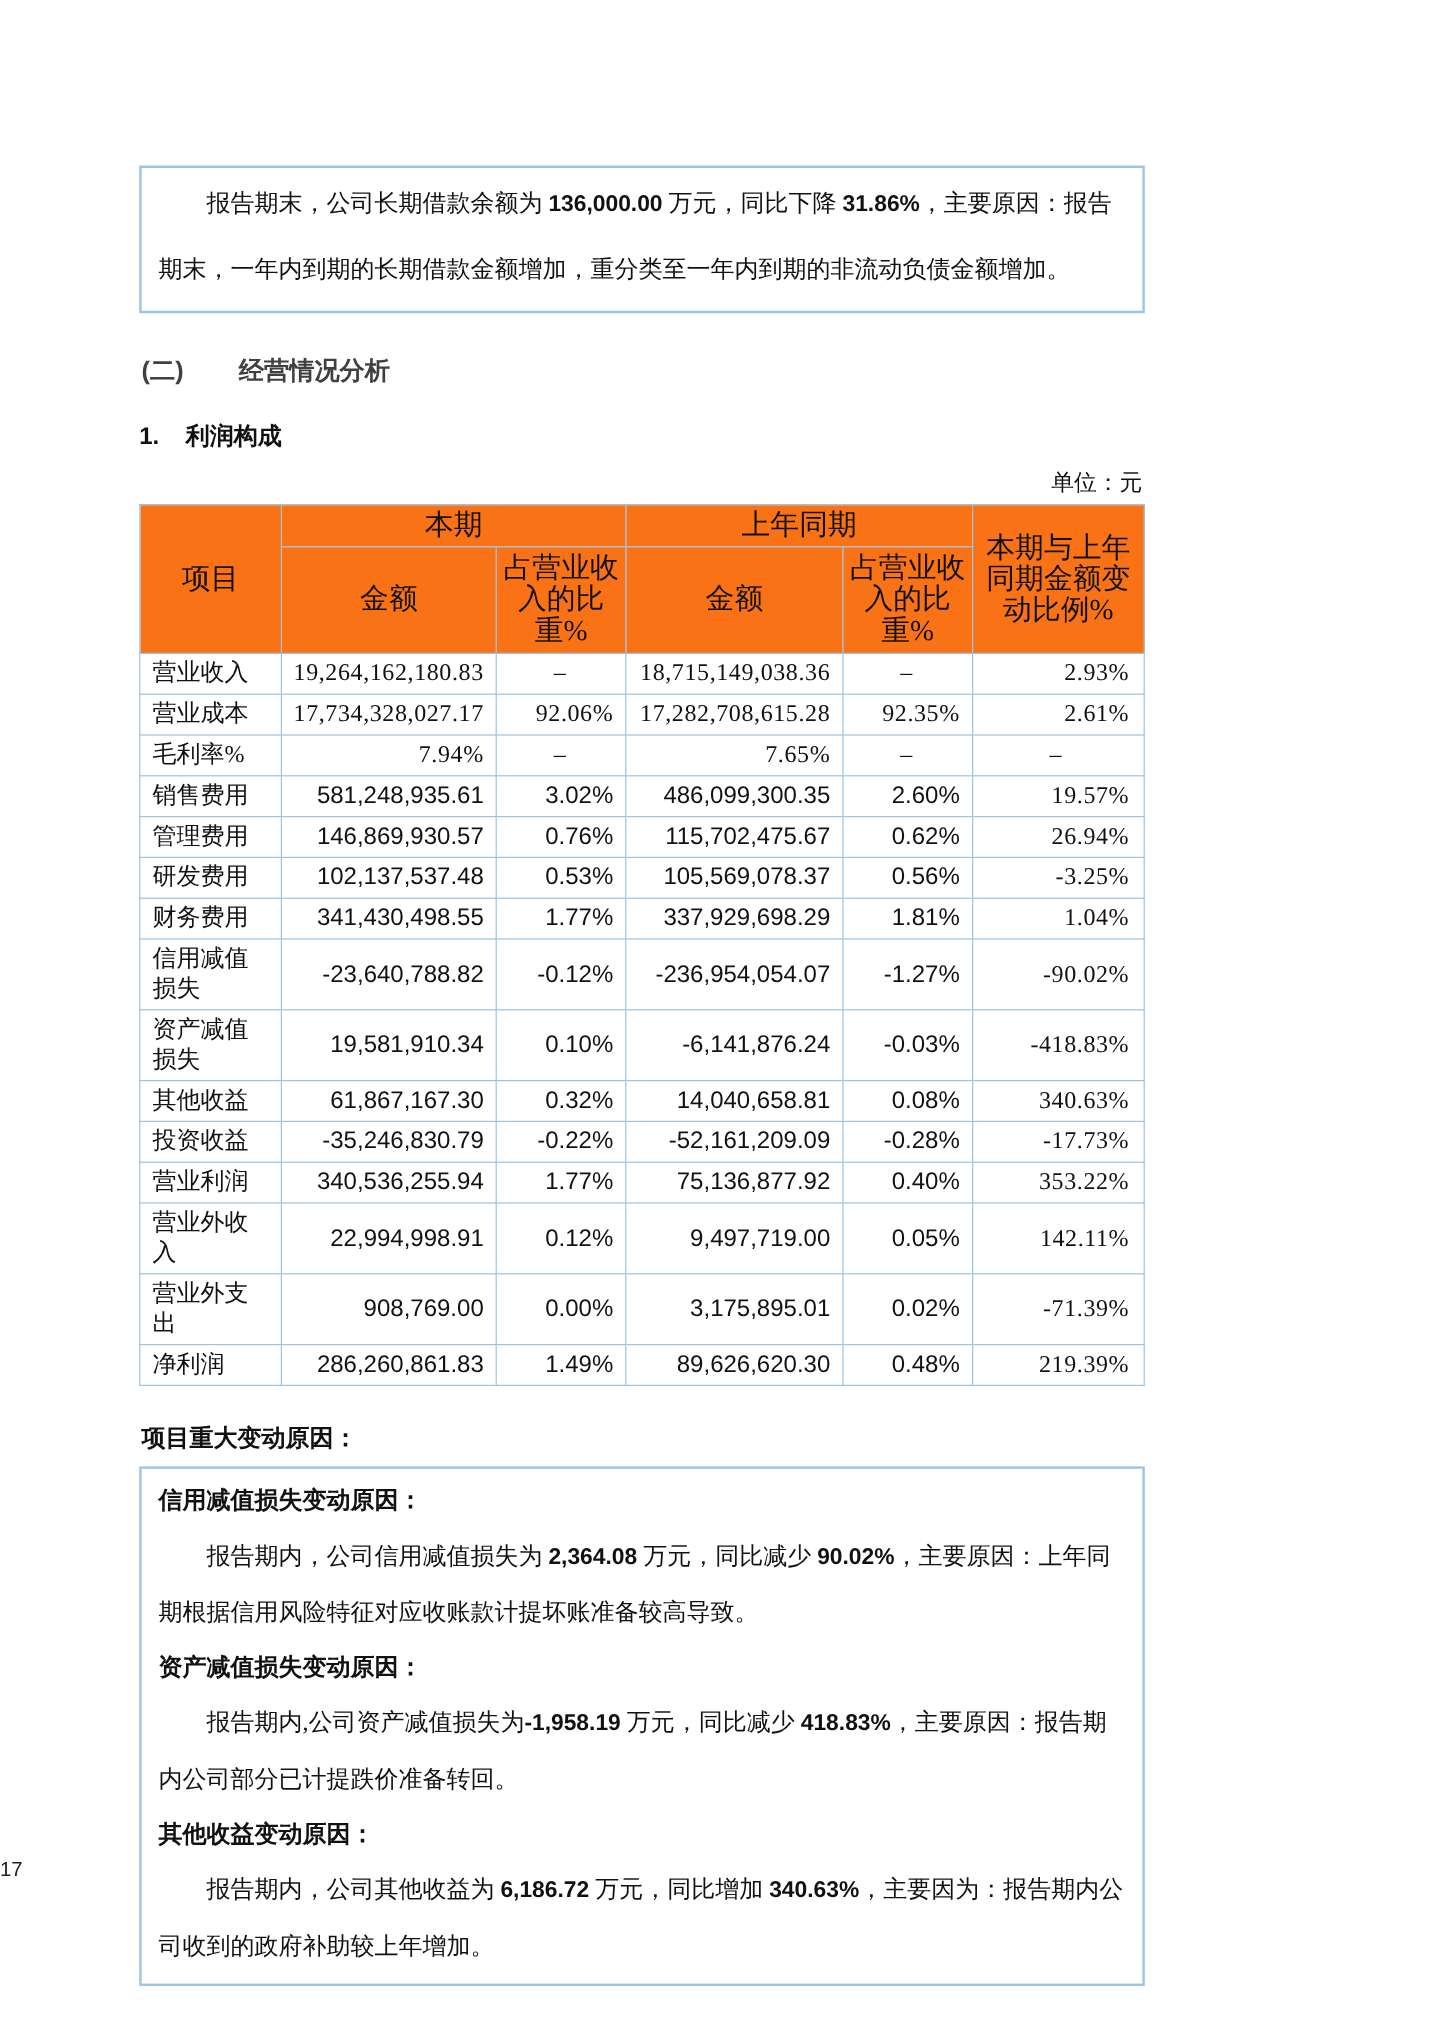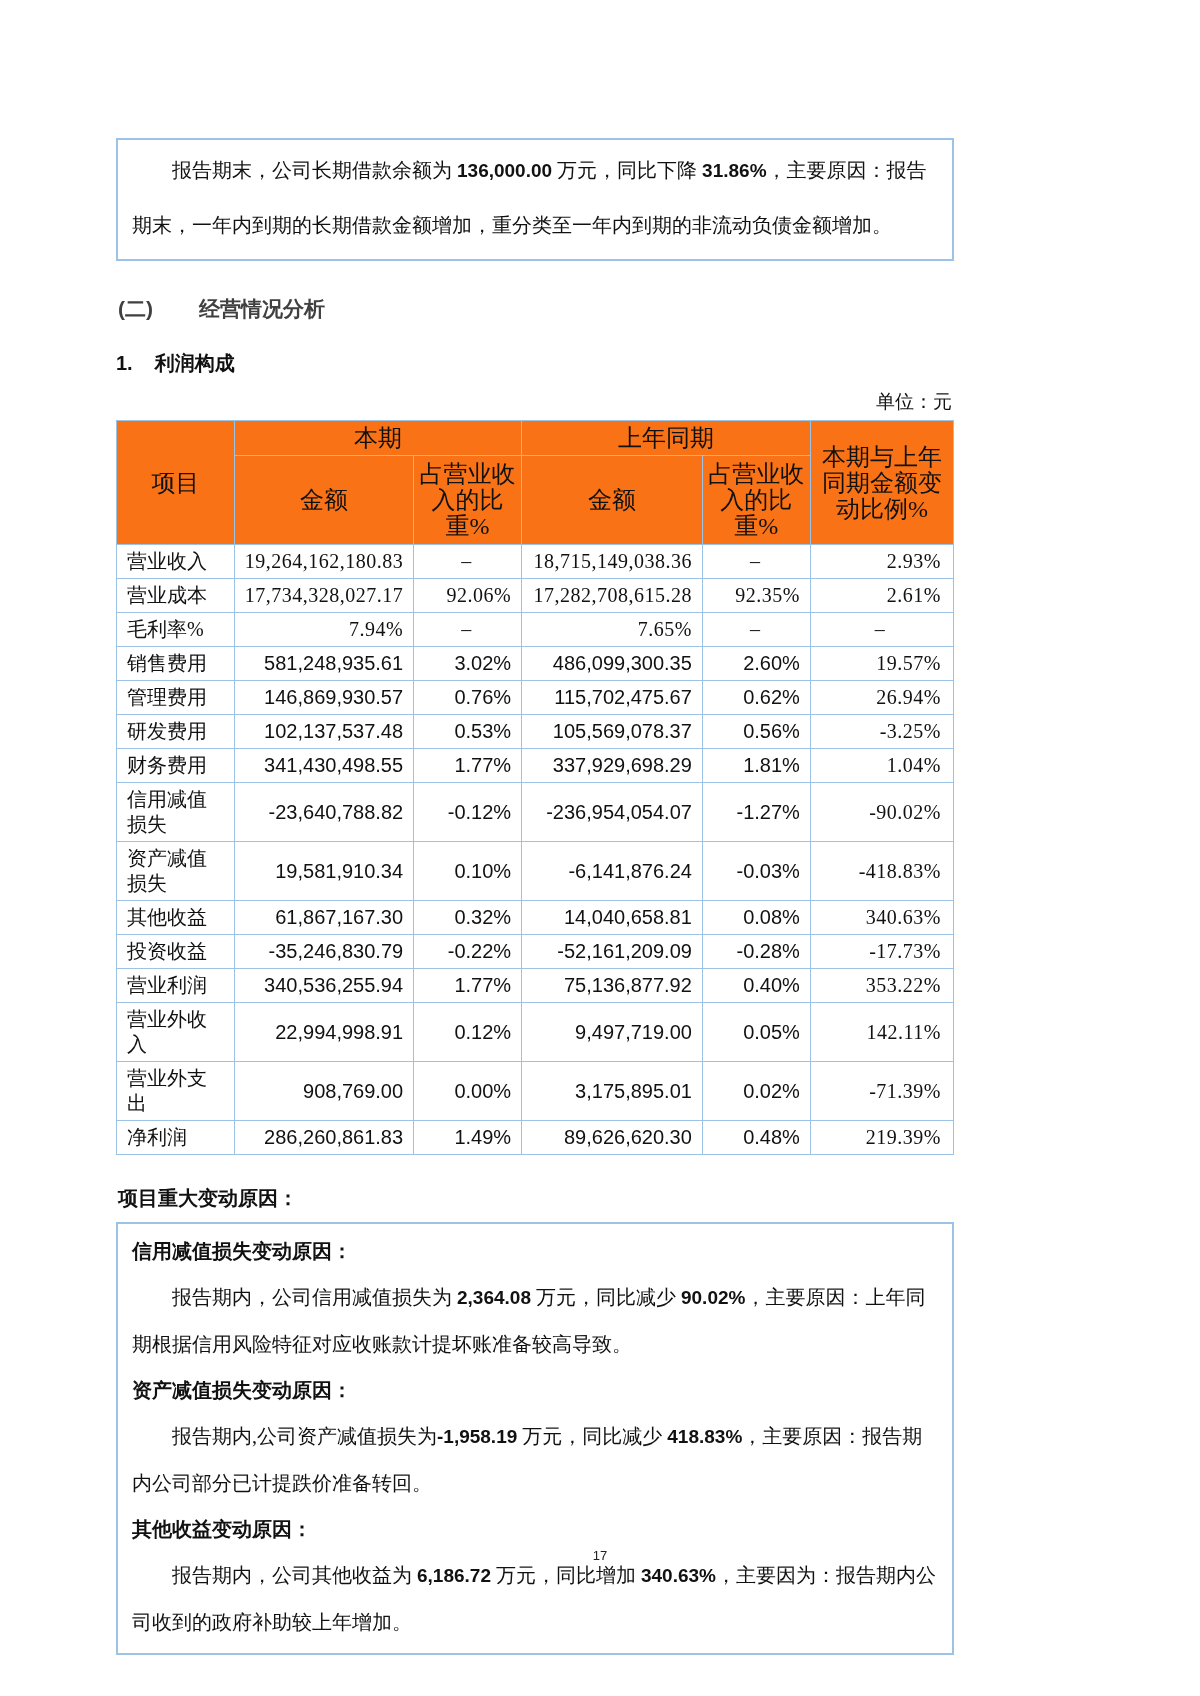--- a/index.html
+++ b/index.html
@@ -41,22 +41,22 @@
   td.dash { text-align:center; letter-spacing:0; }
 
   
   .h-reasons { margin:30px 0 10px 2px; font-family:"Liberation Sans", sans-serif;
                font-size:20px; font-weight:bold; }
   .reason-box { border:2px solid #9cc3e5; padding:4px 14px 8px 14px; }
   .reason-heading { margin:0; font-family:"Liberation Sans", sans-serif;
                     font-size:20px; font-weight:bold; line-height:46px; }
   .reason-box .para { line-height:46px; }
 
-  .footer { position:absolute; top:1548px; left:0; width:100%; text-align:center;
-            font-family:"Liberation Sans", sans-serif; font-size:13px; color:#222; }
+  .footer { position:absolute; top:1548px; left:0; width:100%; text-align:left;
+            font-family:"Liberation Sans", sans-serif; font-size:17px; color:#222; }
 </style>
 </head>
 <body>
 
 <div class="page">
   <div class="content">
 
     <div class="note-box">
       <p class="para indent"><span>报告期末，公司长期借款余额为 </span><span class="num-b">136,000.00</span><span> 万元，同比下降 </span><span class="num-b">31.86%</span><span>，主要原因：报告期末，一年内到期的长期借款金额增加，重分类至一年内到期的非流动负债金额增加。</span></p>
     </div>

